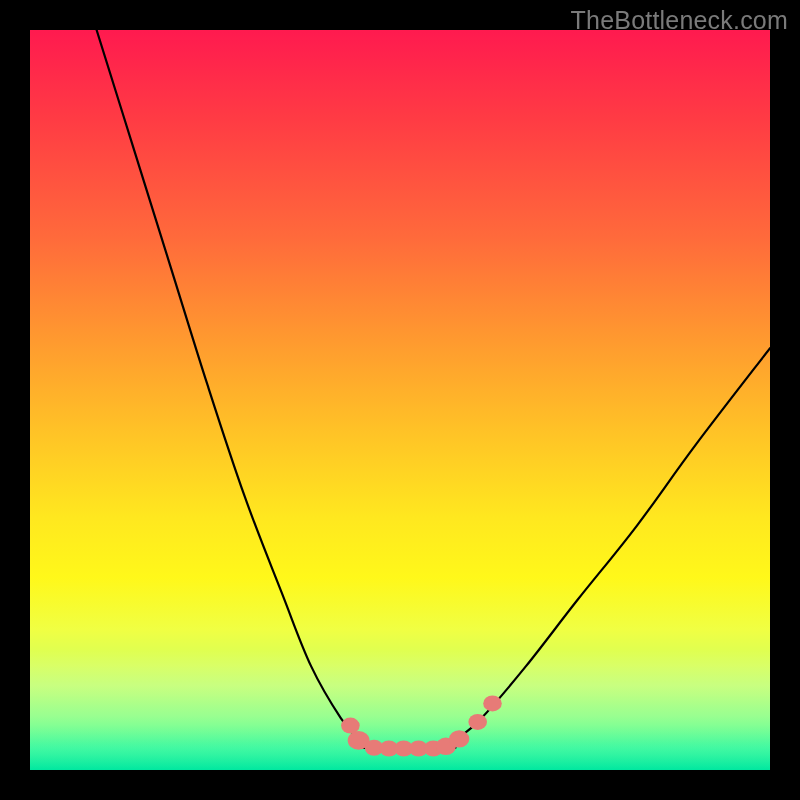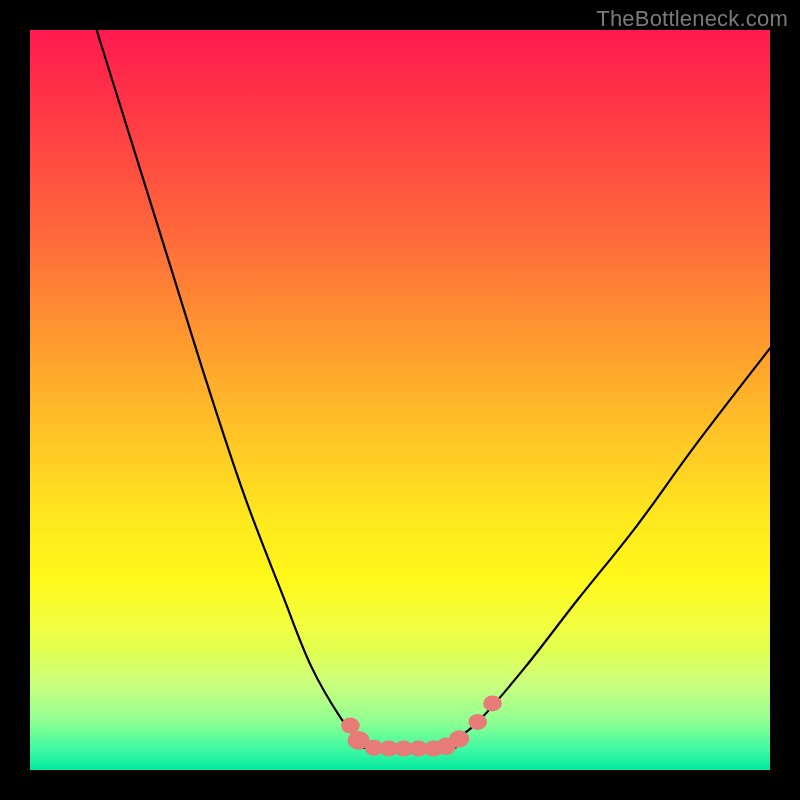--- a/index.html
+++ b/index.html
@@ -62,21 +62,21 @@
     top: 0;
     width: 740px;
     height: 740px;
     pointer-events: none;
   }
   .watermark {
     position: absolute;
     top: 6px;
     right: 12px;
     color: #7a7a7a;
-    font-size: 22px;
+    font-size: 25px;
     letter-spacing: 0.2px;
     user-select: none;
   }
 </style>
 </head>
 <body>
 
 <div class="frame">
 
   <div class="plot-area">

